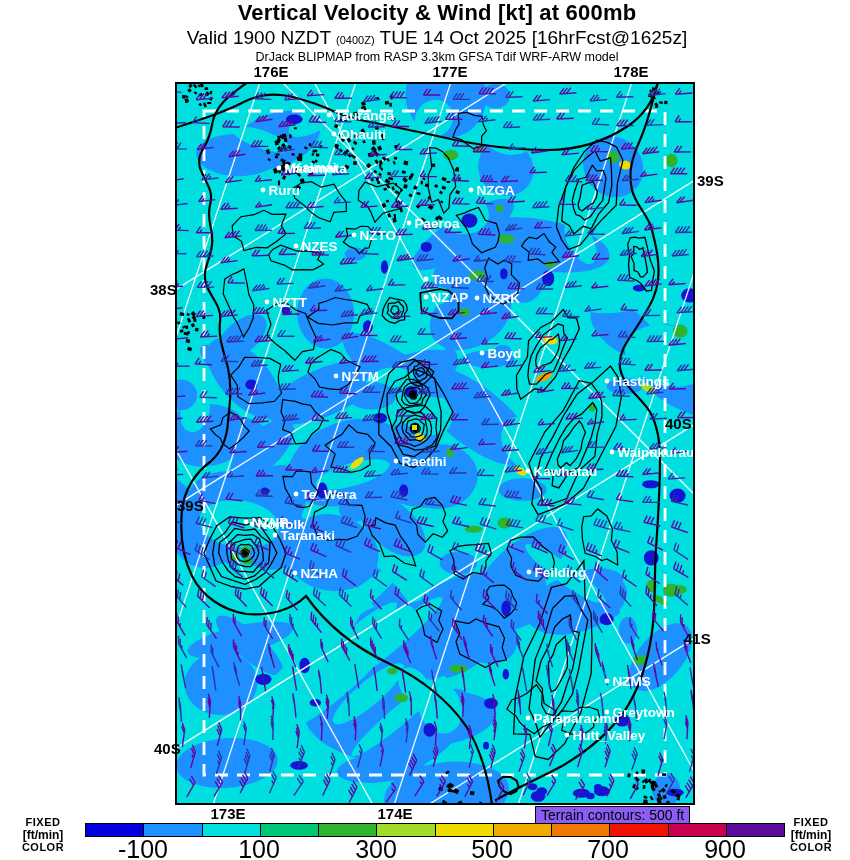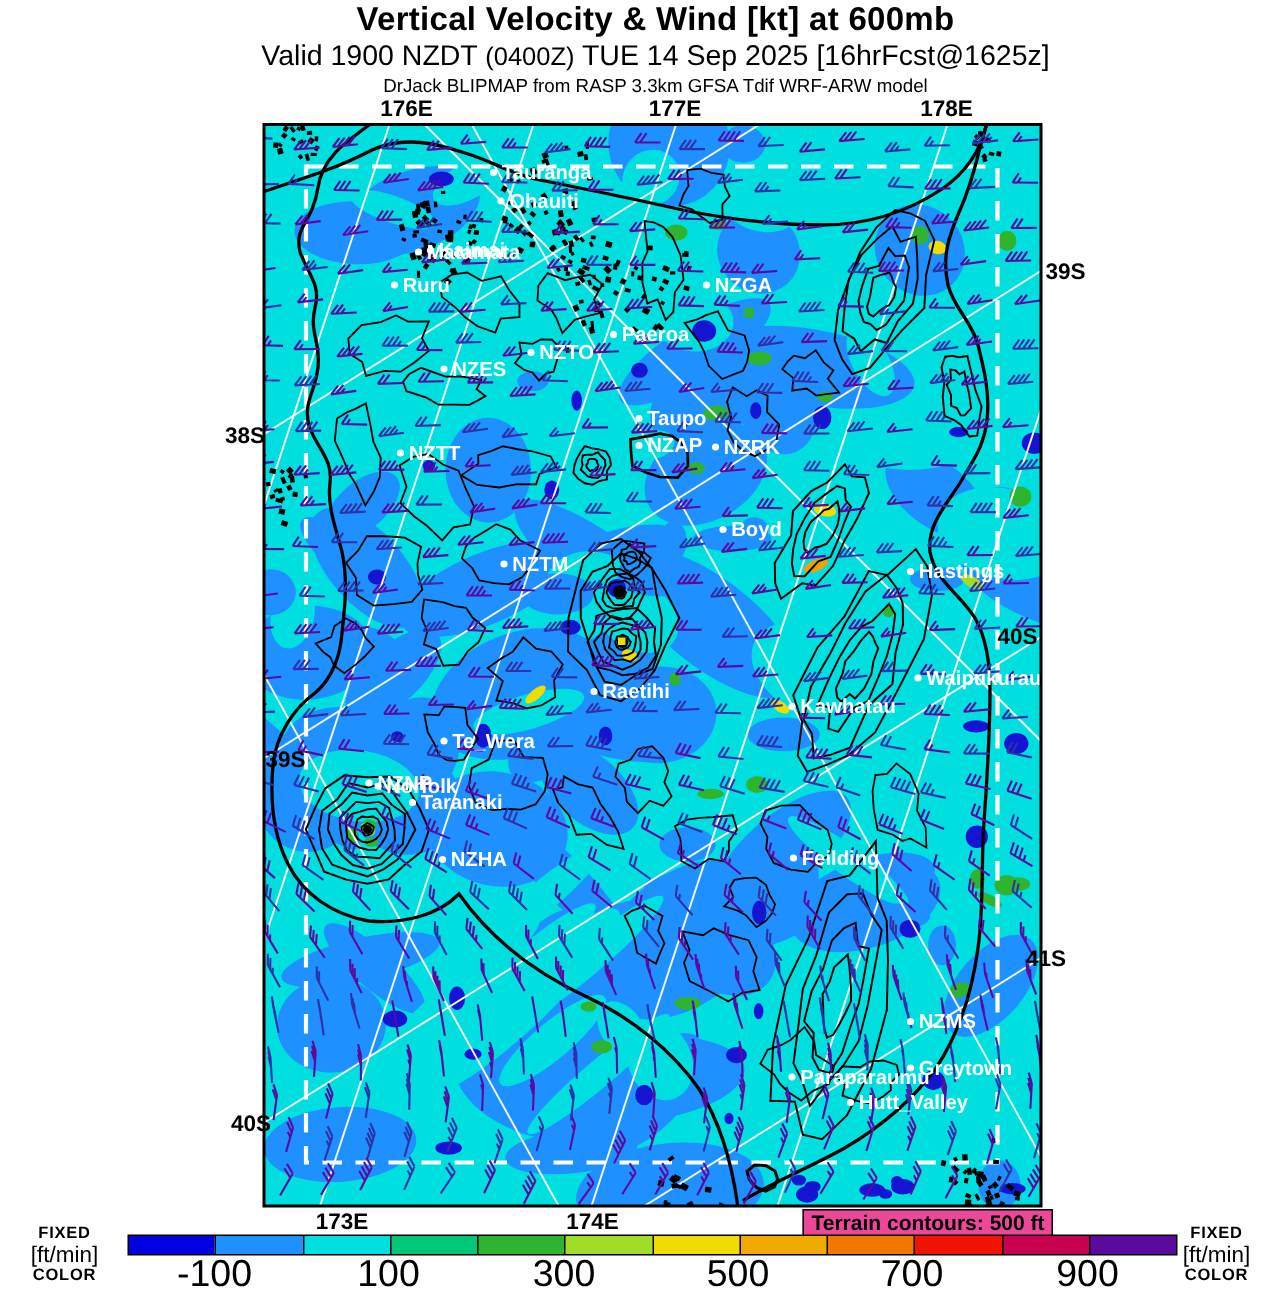--- a/index.html
+++ b/index.html
@@ -1,45 +1,45 @@
 <!DOCTYPE html>
 <html><head>
 <meta charset="utf-8">
 <style>
   html,body{margin:0;padding:0;}
   body{width:850px;height:860px;position:relative;background:#fff;overflow:hidden;
        font-family:"Liberation Sans",sans-serif;color:#000;}
   .hdr{position:absolute;left:0;top:4;width:850px;text-align:center;transform:translateX(12px);}
   .hdr .title{font-size:22px;font-weight:bold;letter-spacing:.2px;}
   .hdr .valid{font-size:19px;margin-top:1px;}
-  .hdr .valid .sm{font-size:17px;}
+  .hdr .valid .sm{font-size:11px;}
   .hdr .valid .xs{font-size:19px;}
   .hdr .model{font-size:12.5px;margin-top:1px;}
   #map-svg{position:absolute;left:130px;top:60px;}
   text.geo{font-family:"Liberation Sans",sans-serif;font-size:15px;font-weight:bold;fill:#000;}
   text.stn{font-family:"Liberation Sans",sans-serif;font-size:13.5px;font-weight:bold;fill:#fff;}
   #colorbar{position:absolute;left:85px;top:823px;width:698px;height:12px;border:1px solid #000;
             display:flex;box-sizing:content-box;}
   #colorbar .seg{flex:1 1 0;border-left:1px solid #000;}
   #colorbar .seg:first-child{border-left:none;}
   .cbtick{position:absolute;top:835px;transform:translateX(-50%);font-size:25px;color:#000;}
   .cb-legend{position:absolute;top:817px;text-align:center;line-height:1;}
   .cb-legend .l1,.cb-legend .l3{font-size:11px;font-weight:bold;letter-spacing:.5px;text-align:center;}
-  .cb-legend .l2{font-size:15px;margin:1px 0;}
+  .cb-legend .l2{font-size:12px;margin:1px 0;font-weight:bold;}
   #legend-left{left:6px;width:74px;}
   #legend-right{left:774px;width:74px;}
-  #terrain-note{position:absolute;left:535px;top:806px;background:#ec4899;border:1px solid #000;
-                font-size:14px;padding:0 5px;line-height:16px;white-space:nowrap;font-weight:bold;}
+  #terrain-note{position:absolute;left:535px;top:806px;background:#8b5cf6;border:1px solid #000;
+                font-size:14px;padding:0 5px;line-height:16px;white-space:nowrap;}
 </style>
 </head>
 <body>
 
 <div class="hdr">
   <div class="title">Vertical Velocity &amp; Wind [kt] at 600mb</div>
-  <div class="valid"><span>Valid 1900 NZDT</span> <span class="sm">(0400Z)</span> <span>TUE 14 Sep 2025</span> <span class="xs">[16hrFcst@1625z]</span></div>
+  <div class="valid"><span>Valid 1900 NZDT</span> <span class="sm">(0400Z)</span> <span>TUE 14 Oct 2025</span> <span class="xs">[16hrFcst@1625z]</span></div>
   <div class="model">DrJack BLIPMAP from RASP 3.3km GFSA Tdif WRF-ARW model</div>
 </div>
 
 <svg id="map-svg" width="630" height="760" viewBox="130 60 630 760">
   <defs>
     <clipPath id="mapclip">
         <rect x="176" y="83" width="518" height="721"></rect>
       </clipPath>
   </defs>
   <g id="paint" clip-path="url(#mapclip)">

